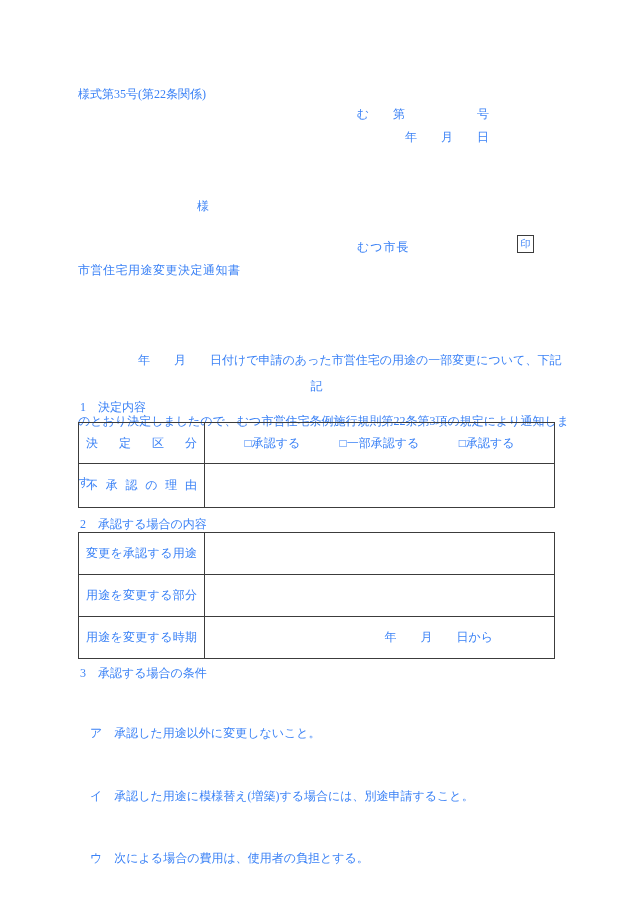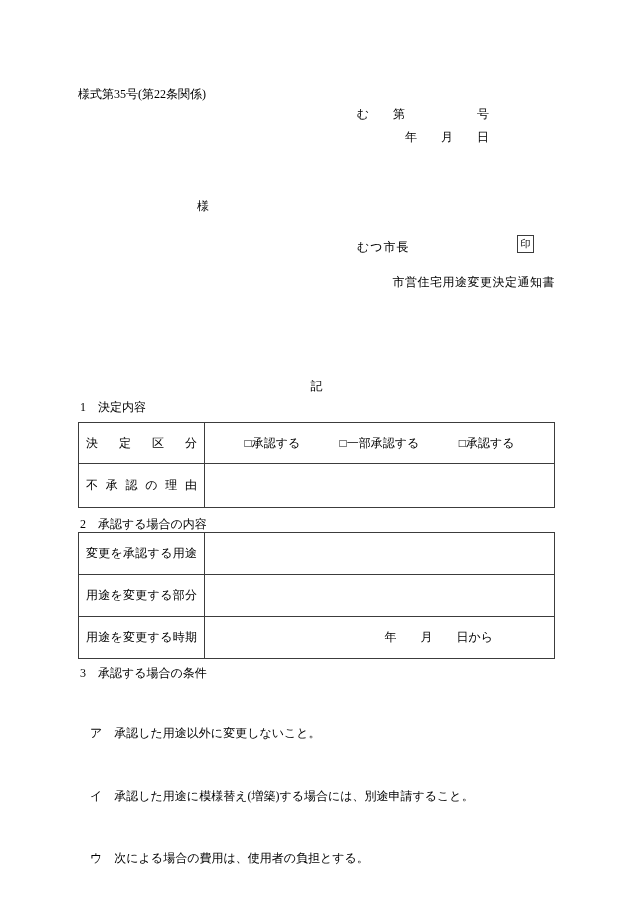--- a/index.html
+++ b/index.html
@@ -2,36 +2,36 @@
 <html><head>
 <meta charset="utf-8">
 <style>
   html,body{margin:0;padding:0;background:#ffffff;}
   .page{
     position:relative;
     width:571px;height:903px;
     background:#ffffff;
     font-family:"Liberation Serif","DejaVu Serif",serif;
     font-size:12px;
-    color:#000000;
+    color:#3b82f6;
     overflow:hidden;
   }
   .abs{position:absolute;white-space:pre;line-height:20px;}
   .form-number{left:78px;top:84px;}
   .doc-number{right:82px;top:104px;text-align:left;}
   .date-line{right:82px;top:127px;text-align:left;}
   .addressee{left:197px;top:196px;}
   .sender{left:357px;top:237px;letter-spacing:1px;}
   .seal-box{
     left:517px;top:235px;width:15px;height:16px;
     border:1px solid #3c3c3c;
     display:flex;align-items:center;justify-content:center;
     font-size:10px;line-height:1;white-space:normal;
   }
-  .doc-title{left:78px;top:272px;width:477px;text-align:right;letter-spacing:0.5px;}
+  .doc-title{left:78px;top:260px;width:477px;text-align:left;letter-spacing:0.5px;}
   .body-par{left:78px;top:310px;}
   .body-par .line{height:21px;line-height:21px;white-space:pre;}
   .ki{left:78px;top:376px;width:477px;text-align:center;}
   .sec-heading{left:80px;}
   .h1{top:397px;}
   .h2{top:514px;}
   .h3{top:663px;}
 
   .ftable{
     position:absolute;left:78px;width:477px;
@@ -71,20 +71,25 @@
   <div class="abs doc-number">む　　第　　　　　　号</div>
   <div class="abs date-line">年　　月　　日</div>
 
   <div class="abs addressee">様</div>
 
   <div class="abs sender">むつ市長</div>
   <div class="abs seal-box">印</div>
 
   <div class="abs doc-title">市営住宅用途変更決定通知書</div>
 
+  <div class="abs body-par">
+    <div class="line">　　　　　年　　月　　日付けで申請のあった市営住宅の用途の一部変更について、下記</div>
+    <div class="line">のとおり決定しましたので、むつ市営住宅条例施行規則第22条第3項の規定により通知しま</div>
+    <div class="line">す。</div>
+  </div>
 
   <div class="abs ki">記</div>
 
   <div class="abs sec-heading h1">1　決定内容</div>
 
   <div class="ftable t1">
     <div class="trow r1">
       <div class="tlabel">
         <div class="jlabel">
             <span>決</span>

